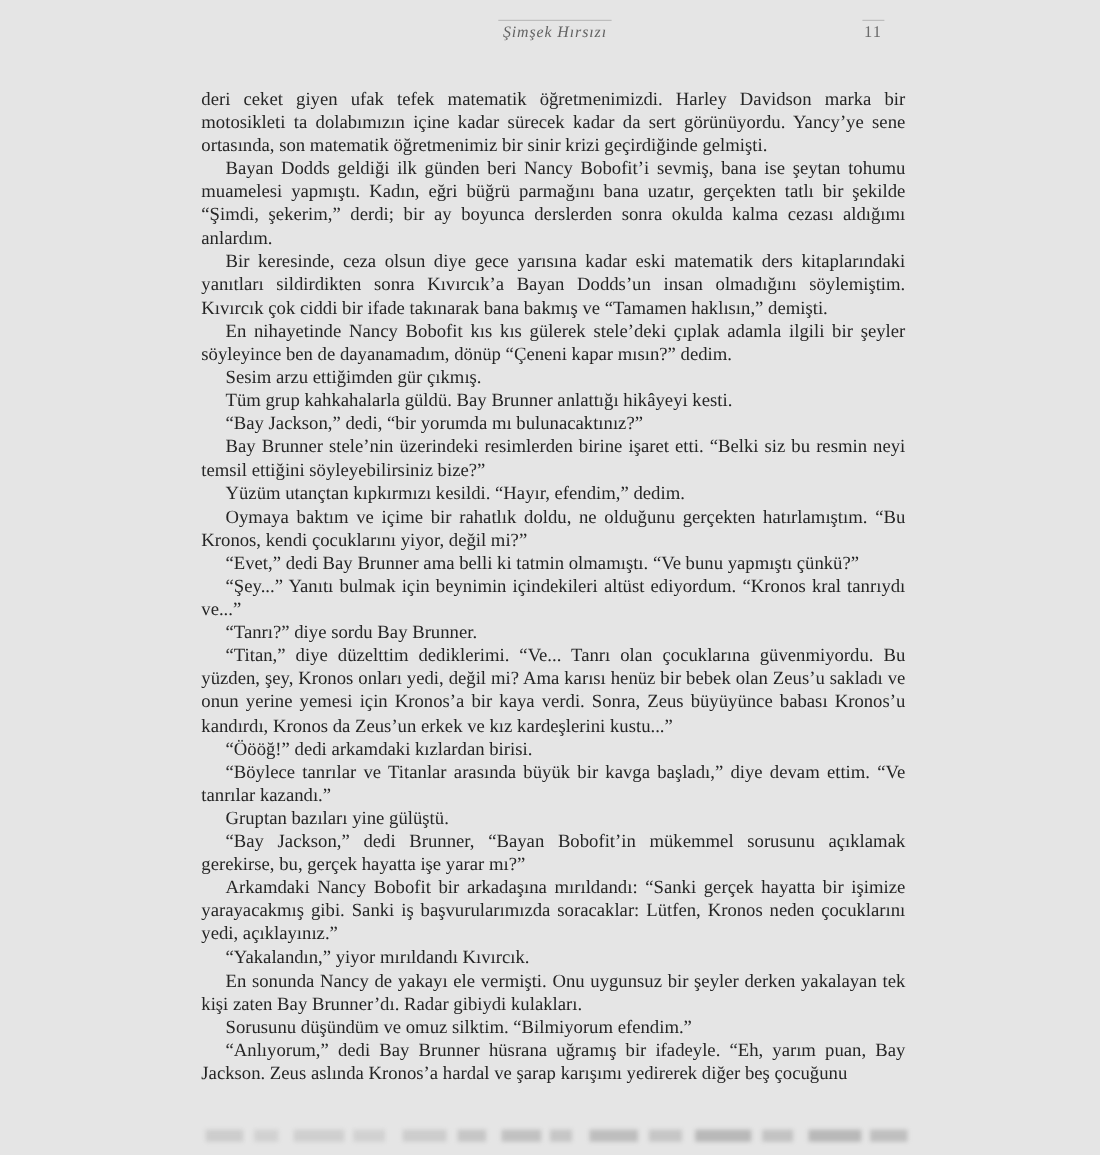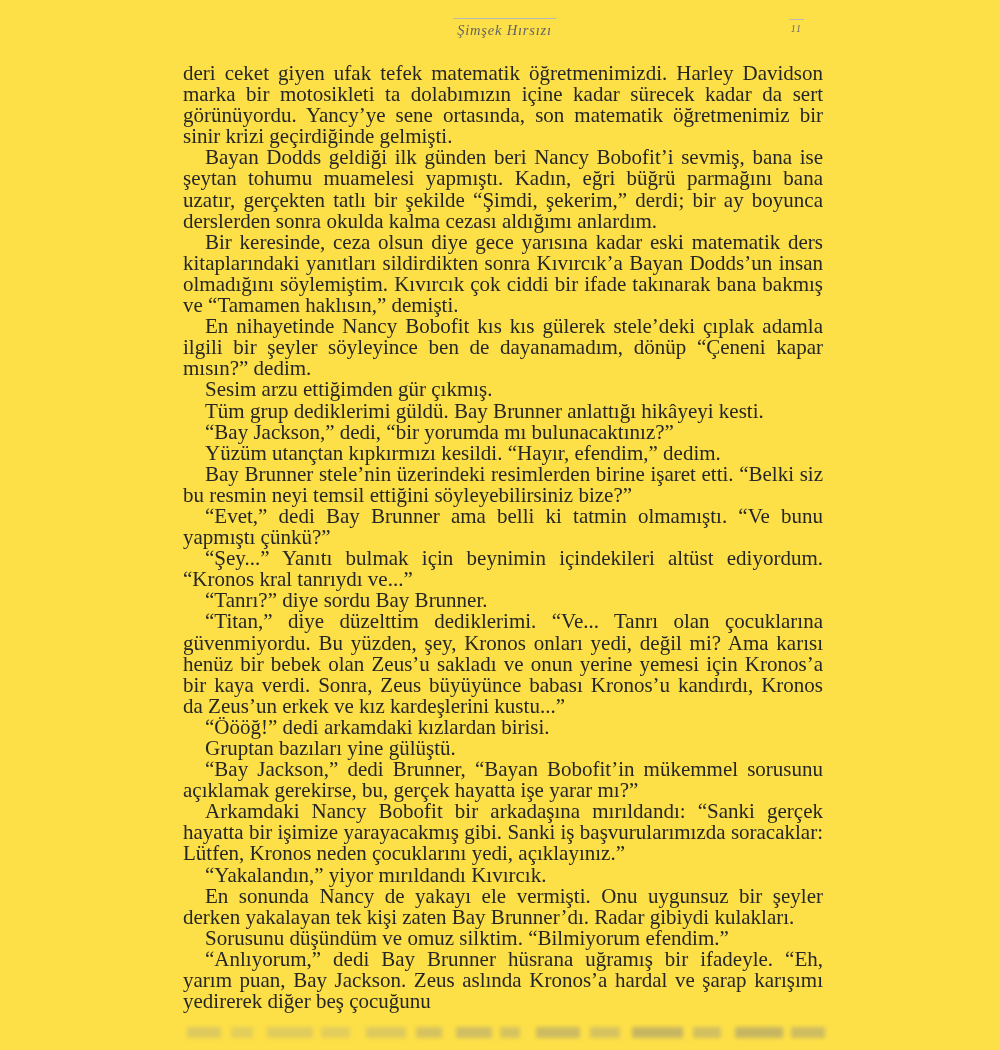--- a/index.html
+++ b/index.html
@@ -4,21 +4,21 @@
 <style>
   html, body {
     margin: 0;
     padding: 0;
     background: #ffffff;
   }
   .page {
     position: relative;
     width: 1000px;
     height: 1050px;
-    background: #fde047;
+    background: #e5e5e5;
     overflow: hidden;
     font-family: "Liberation Serif", serif;
   }
 
   
   .running-header {
     position: absolute;
     top: 18px;
     left: 183px;
     width: 643px;
@@ -42,34 +42,33 @@
   .header-pageno-wrap {
     position: absolute;
     right: 22px;
     top: 0;
     text-align: right;
   }
   .header-pageno {
     display: inline-block;
     border-top: 1px solid #b9b9b9;
     padding: 3px 2px 0 2px;
-    font-size: 10px;
+    font-size: 15px;
     letter-spacing: 1px;
     color: #6b6b6b;
-    font-style: italic;
   }
 
   
   .page-body {
     position: absolute;
-    top: 63px;
+    top: 79px;
     left: 183px;
     width: 640px;
     color: #262626;
-    font-size: 21px;
+    font-size: 17px;
     line-height: 21.1px;
     text-align: justify;
     text-rendering: optimizeLegibility;
   }
   .page-body p {
     margin: 0;
     text-indent: 22px;
     hyphens: none;
   }
   .page-body p.noindent {
@@ -106,29 +105,31 @@
     </div>
   </div>
 
   <div class="page-body">
 
   <p class="noindent">deri ceket giyen ufak tefek matematik öğretmenimizdi. Harley Davidson marka bir motosikleti ta dolabımızın içine kadar sürecek kadar da sert görünüyordu. Yancy’ye sene ortasında, son matematik öğretmenimiz bir sinir krizi geçirdiğinde gelmişti.</p>
       <p>Bayan Dodds geldiği ilk günden beri Nancy Bobofit’i sevmiş, bana ise şeytan tohumu muamelesi yapmıştı. Kadın, eğri büğrü parmağını bana uzatır, gerçekten tatlı bir şekilde “Şimdi, şekerim,” derdi; bir ay boyunca derslerden sonra okulda kalma cezası aldığımı anlardım.</p>
       <p>Bir keresinde, ceza olsun diye gece yarısına kadar eski matematik ders kitaplarındaki yanıtları sildirdikten sonra Kıvırcık’a Bayan Dodds’un insan olmadığını söylemiştim. Kıvırcık çok ciddi bir ifade takınarak bana bakmış ve “Tamamen haklısın,” demişti.</p>
       <p>En nihayetinde Nancy Bobofit kıs kıs gülerek stele’deki çıplak adamla ilgili bir şeyler söyleyince ben de dayanamadım, dönüp “Çeneni kapar mısın?” dedim.</p>
       <p>Sesim arzu ettiğimden gür çıkmış.</p>
-      <p>Tüm grup dediklerimi güldü. Bay Brunner anlattığı hikâyeyi kesti.</p>
+      <p>Tüm grup kahkahalarla güldü. Bay Brunner anlattığı hikâyeyi kesti.</p>
       <p>“Bay Jackson,” dedi, “bir yorumda mı bulunacaktınız?”</p>
+      <p>Bay Brunner stele’nin üzerindeki resimlerden birine işaret etti. “Belki siz bu resmin neyi temsil ettiğini söyleyebilirsiniz bize?”</p>
       <p>Yüzüm utançtan kıpkırmızı kesildi. “Hayır, efendim,” dedim.</p>
-      <p>Bay Brunner stele’nin üzerindeki resimlerden birine işaret etti. “Belki siz bu resmin neyi temsil ettiğini söyleyebilirsiniz bize?”</p>
+      <p>Oymaya baktım ve içime bir rahatlık doldu, ne olduğunu gerçekten hatırlamıştım. “Bu Kronos, kendi çocuklarını yiyor, değil mi?”</p>
       <p>“Evet,” dedi Bay Brunner ama belli ki tatmin olmamıştı. “Ve bunu yapmıştı çünkü?”</p>
       <p>“Şey...” Yanıtı bulmak için beynimin içindekileri altüst ediyordum. “Kronos kral tanrıydı ve...”</p>
       <p>“Tanrı?” diye sordu Bay Brunner.</p>
       <p>“Titan,” diye düzelttim dediklerimi. “Ve... Tanrı olan çocuklarına güvenmiyordu. Bu yüzden, şey, Kronos onları yedi, değil mi? Ama karısı henüz bir bebek olan Zeus’u sakladı ve onun yerine yemesi için Kronos’a bir kaya verdi. Sonra, Zeus büyüyünce babası Kronos’u kandırdı, Kronos da Zeus’un erkek ve kız kardeşlerini kustu...”</p>
       <p>“Öööğ!” dedi arkamdaki kızlardan birisi.</p>
+      <p>“Böylece tanrılar ve Titanlar arasında büyük bir kavga başladı,” diye devam ettim. “Ve tanrılar kazandı.”</p>
       <p>Gruptan bazıları yine gülüştü.</p>
       <p>“Bay Jackson,” dedi Brunner, “Bayan Bobofit’in mükemmel sorusunu açıklamak gerekirse, bu, gerçek hayatta işe yarar mı?”</p>
       <p>Arkamdaki Nancy Bobofit bir arkadaşına mırıldandı: “Sanki gerçek hayatta bir işimize yarayacakmış gibi. Sanki iş başvurularımızda soracaklar: Lütfen, Kronos neden çocuklarını yedi, açıklayınız.”</p>
       <p>“Yakalandın,” yiyor mırıldandı Kıvırcık.</p>
       <p>En sonunda Nancy de yakayı ele vermişti. Onu uygunsuz bir şeyler derken yakalayan tek kişi zaten Bay Brunner’dı. Radar gibiydi kulakları.</p>
       <p>Sorusunu düşündüm ve omuz silktim. “Bilmiyorum efendim.”</p>
       <p>“Anlıyorum,” dedi Bay Brunner hüsrana uğramış bir ifadeyle. “Eh, yarım puan, Bay Jackson. Zeus aslında Kronos’a hardal ve şarap karışımı yedirerek diğer beş çocuğunu</p>
     </div>
 
   <div class="scan-artifact-band">

